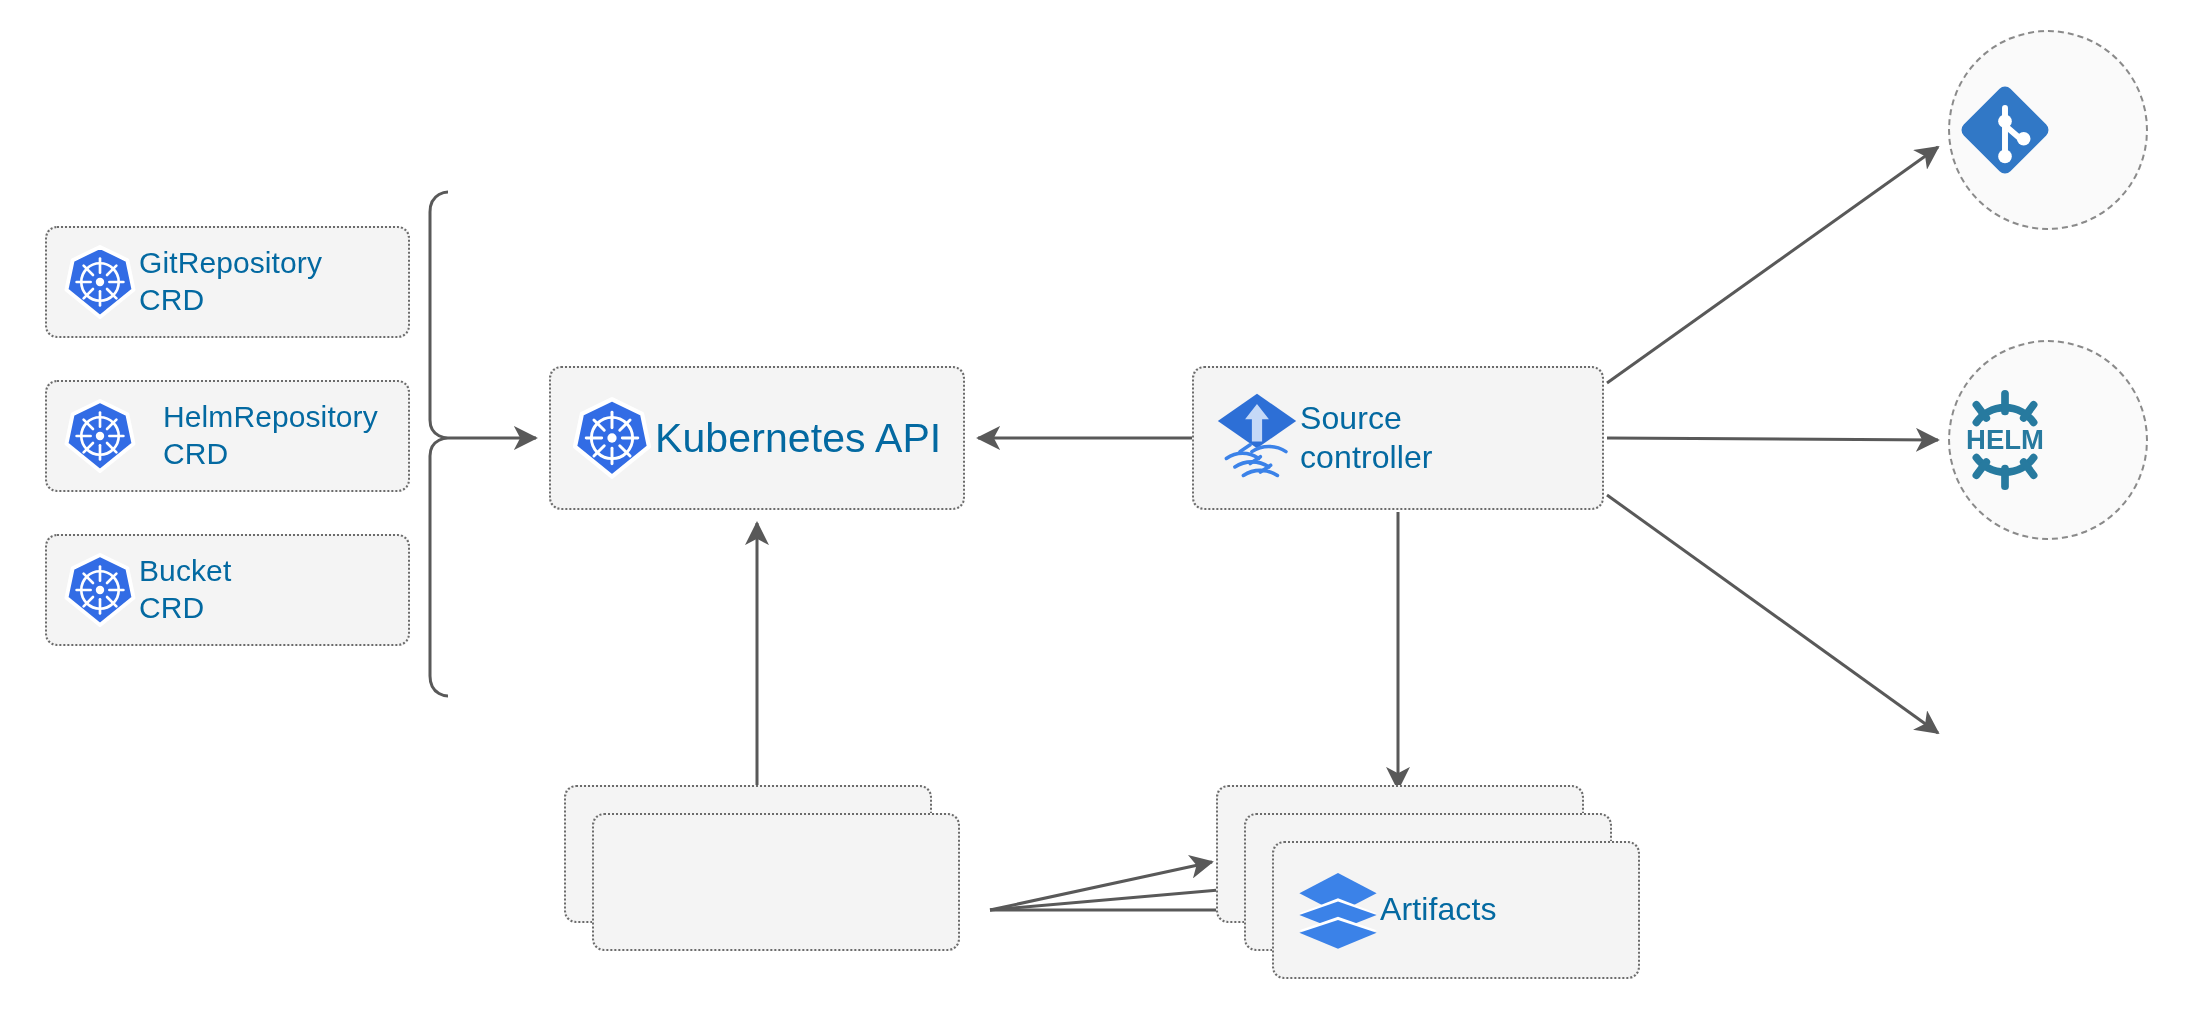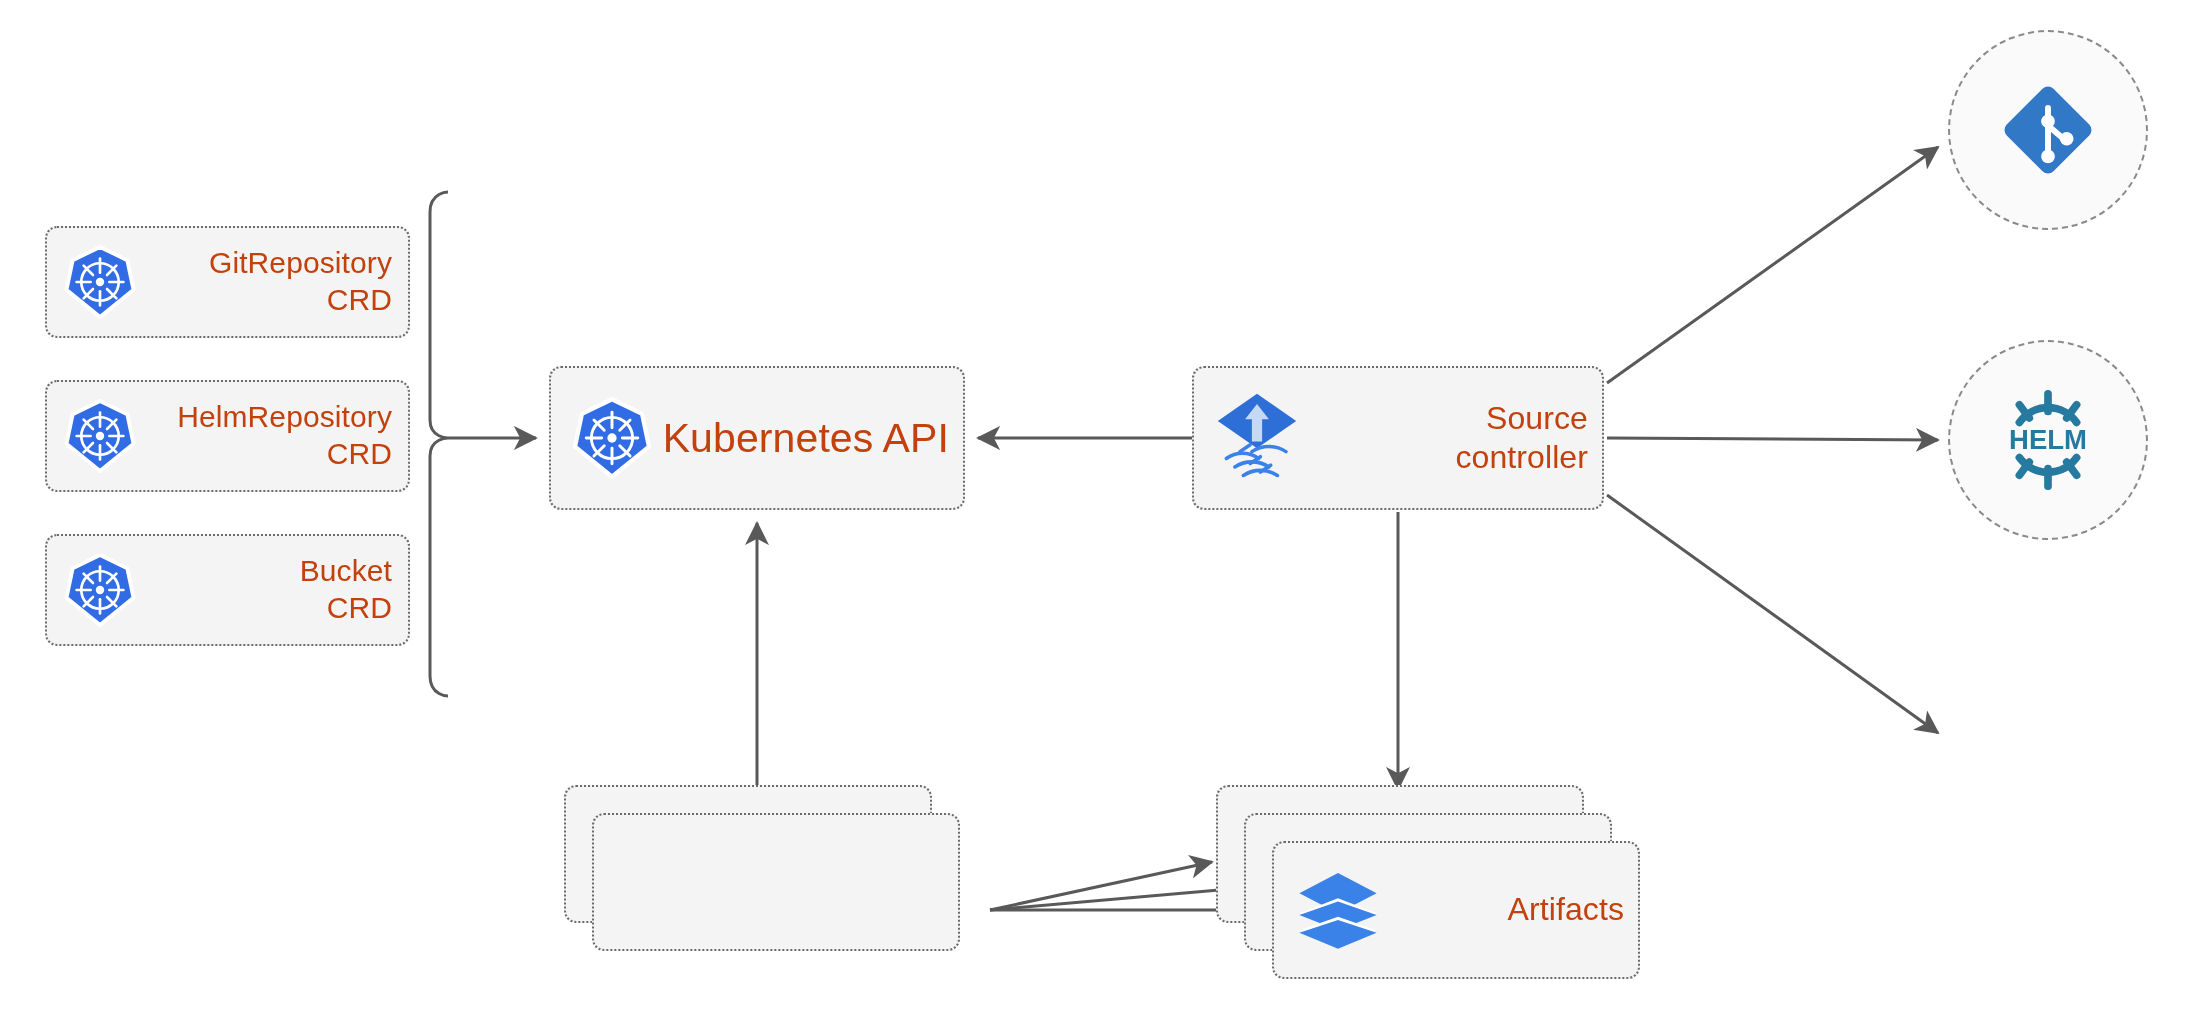--- a/index.html
+++ b/index.html
@@ -39,22 +39,22 @@
     border-radius: 12px;
   }
   .node .icon-slot {
     flex: 0 0 auto;
     display: flex;
     align-items: center;
     justify-content: center;
   }
   .node .label {
     flex: 1 1 auto;
-    text-align: right;
-    color: #c2410c;
+    text-align: left;
+    color: #0369a1;
     line-height: 1.22;
     white-space: pre-line;
     letter-spacing: 0.1px;
   }
   
   .crd {
     width: 365px;
     height: 112px;
     padding: 0 10px 0 14px;
   }
@@ -101,21 +101,20 @@
   .circle-node {
     position: absolute;
     box-sizing: border-box;
     width: 200px;
     height: 200px;
     border-radius: 50%;
     border: 2px dashed #8a8a8a;
     background: #fafafa;
     display: flex;
     align-items: center;
-    justify-content: center;
   }
   .circle-node .icon-slot {
     width: 110px; height: 110px;
     display: flex; align-items: center; justify-content: center;
   }
   #node-git    { left: 1948px; top: 30px; }
   #node-helm   { left: 1948px; top: 340px; }
   #node-s3     { left: 1948px; top: 650px; }
 
   svg { display: block; overflow: visible; }

